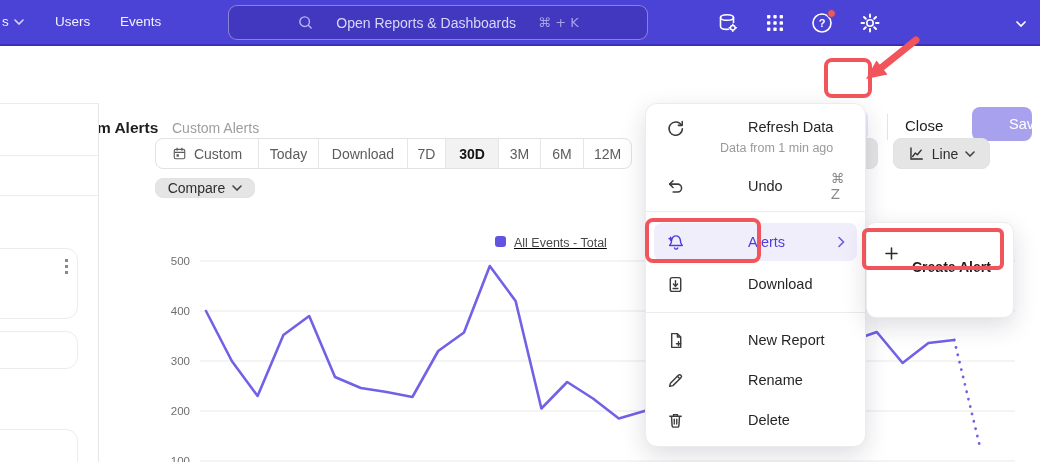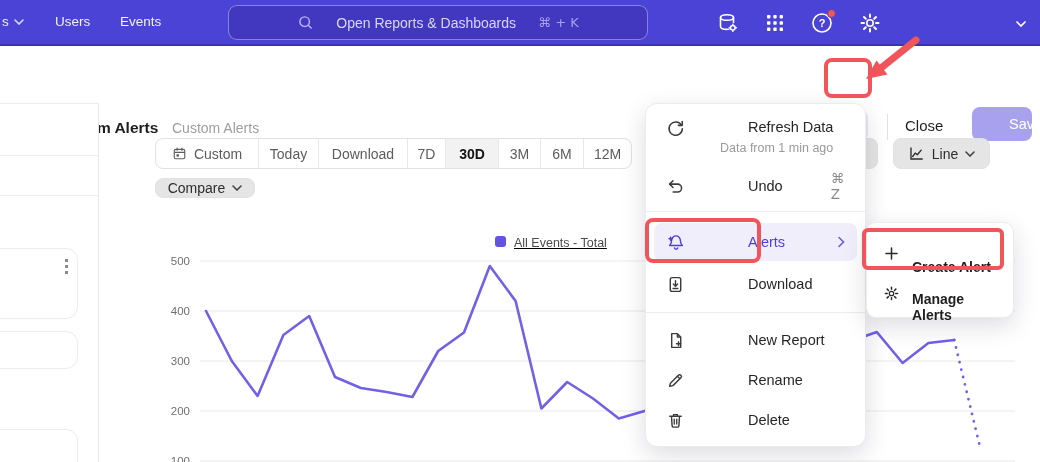--- a/index.html
+++ b/index.html
@@ -363,36 +363,20 @@
   <div class="submenu">
     <div class="sm-row" style="top:12px">
       <svg class="mi" viewBox="0 0 20 20">
         <g stroke="currentColor" stroke-width="1.8" stroke-linecap="round">
           <line x1="10" y1="3.5" x2="10" y2="16.5"></line>
             <line x1="3.5" y1="10" x2="16.5" y2="10"></line>
         </g>
       </svg>
       <span class="sm-label">Create Alert</span>
     </div>
-    <div class="sm-row" style="top:52px">
-      <svg class="mi" viewBox="0 0 20 20">
-        <circle cx="10" cy="10" r="2.6" fill="none" stroke="currentColor" stroke-width="1.5"></circle>
-        <g stroke="currentColor" stroke-width="1.8" stroke-linecap="round">
-          <line x1="10" y1="2.8" x2="10" y2="5"></line>
-            <line x1="10" y1="15" x2="10" y2="17.2"></line>
-          <line x1="2.8" y1="10" x2="5" y2="10"></line>
-            <line x1="15" y1="10" x2="17.2" y2="10"></line>
-          <line x1="4.9" y1="4.9" x2="6.5" y2="6.5"></line>
-            <line x1="13.5" y1="13.5" x2="15.1" y2="15.1"></line>
-          <line x1="4.9" y1="15.1" x2="6.5" y2="13.5"></line>
-            <line x1="13.5" y1="6.5" x2="15.1" y2="4.9"></line>
-        </g>
-      </svg>
-      <span class="sm-label">Manage Alerts</span>
-    </div>
   </div>
 
   <div class="ann" style="left:824px;top:58px;width:48px;height:40px;border-radius:8px"></div>
   <div class="ann" style="left:645px;top:218px;width:116px;height:45px;border-radius:8px"></div>
   <div class="ann" style="left:862px;top:228px;width:142px;height:42px;border-radius:6px"></div>
   <svg class="abs" style="left:858px;top:34px;z-index:31;pointer-events:none" width="66" height="52" viewBox="0 0 66 52">
     <line x1="58" y1="6" x2="23" y2="34" stroke="#F2545B" stroke-width="7" stroke-linecap="round"></line>
     <polygon points="8,45 18.5,26.5 29.5,40.5" fill="#F2545B"></polygon>
   </svg>
 

